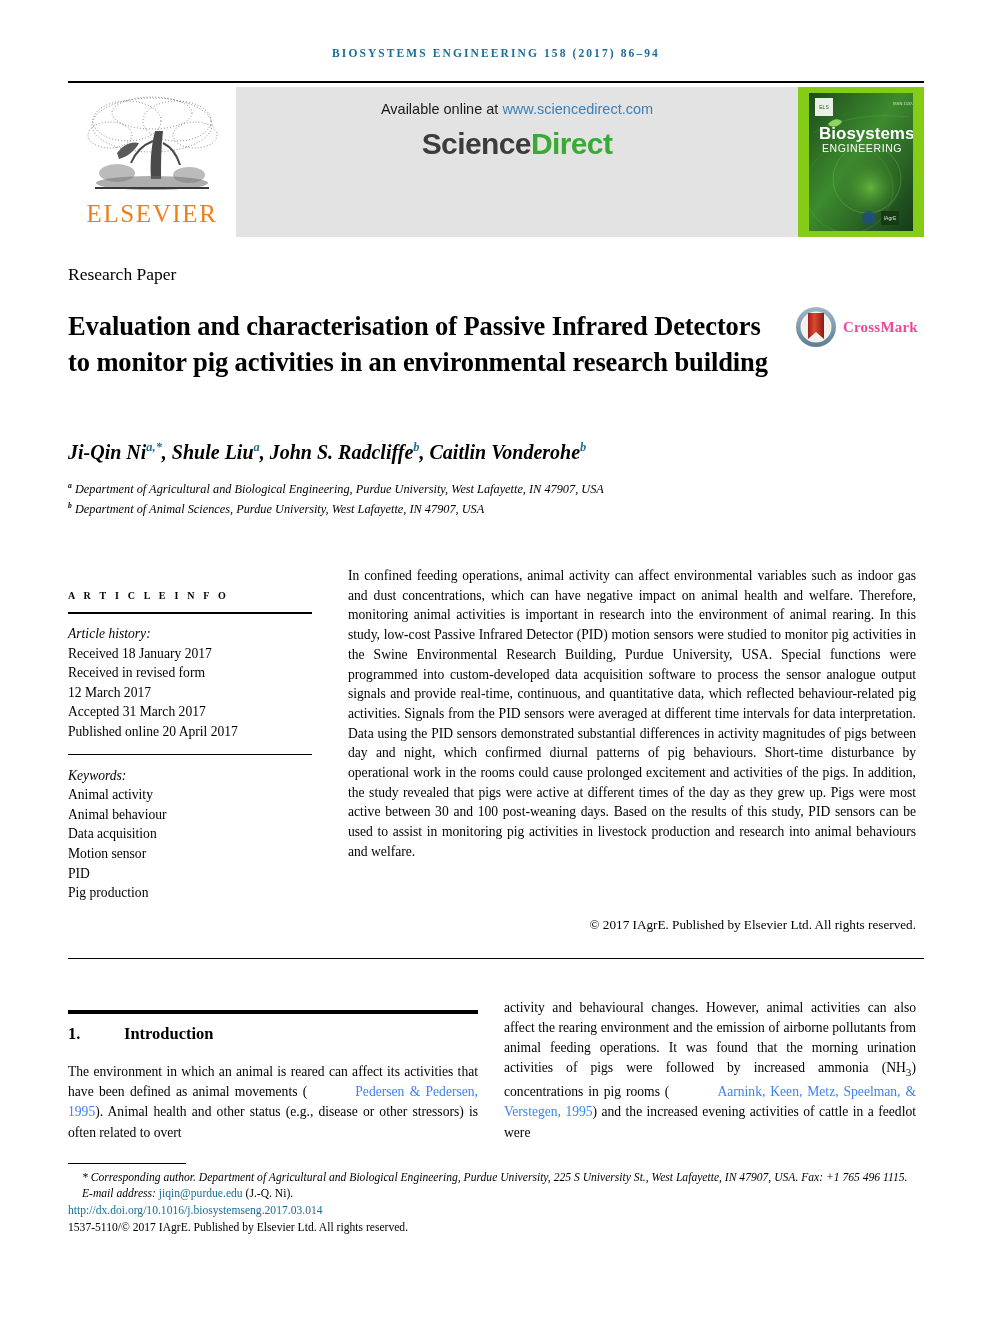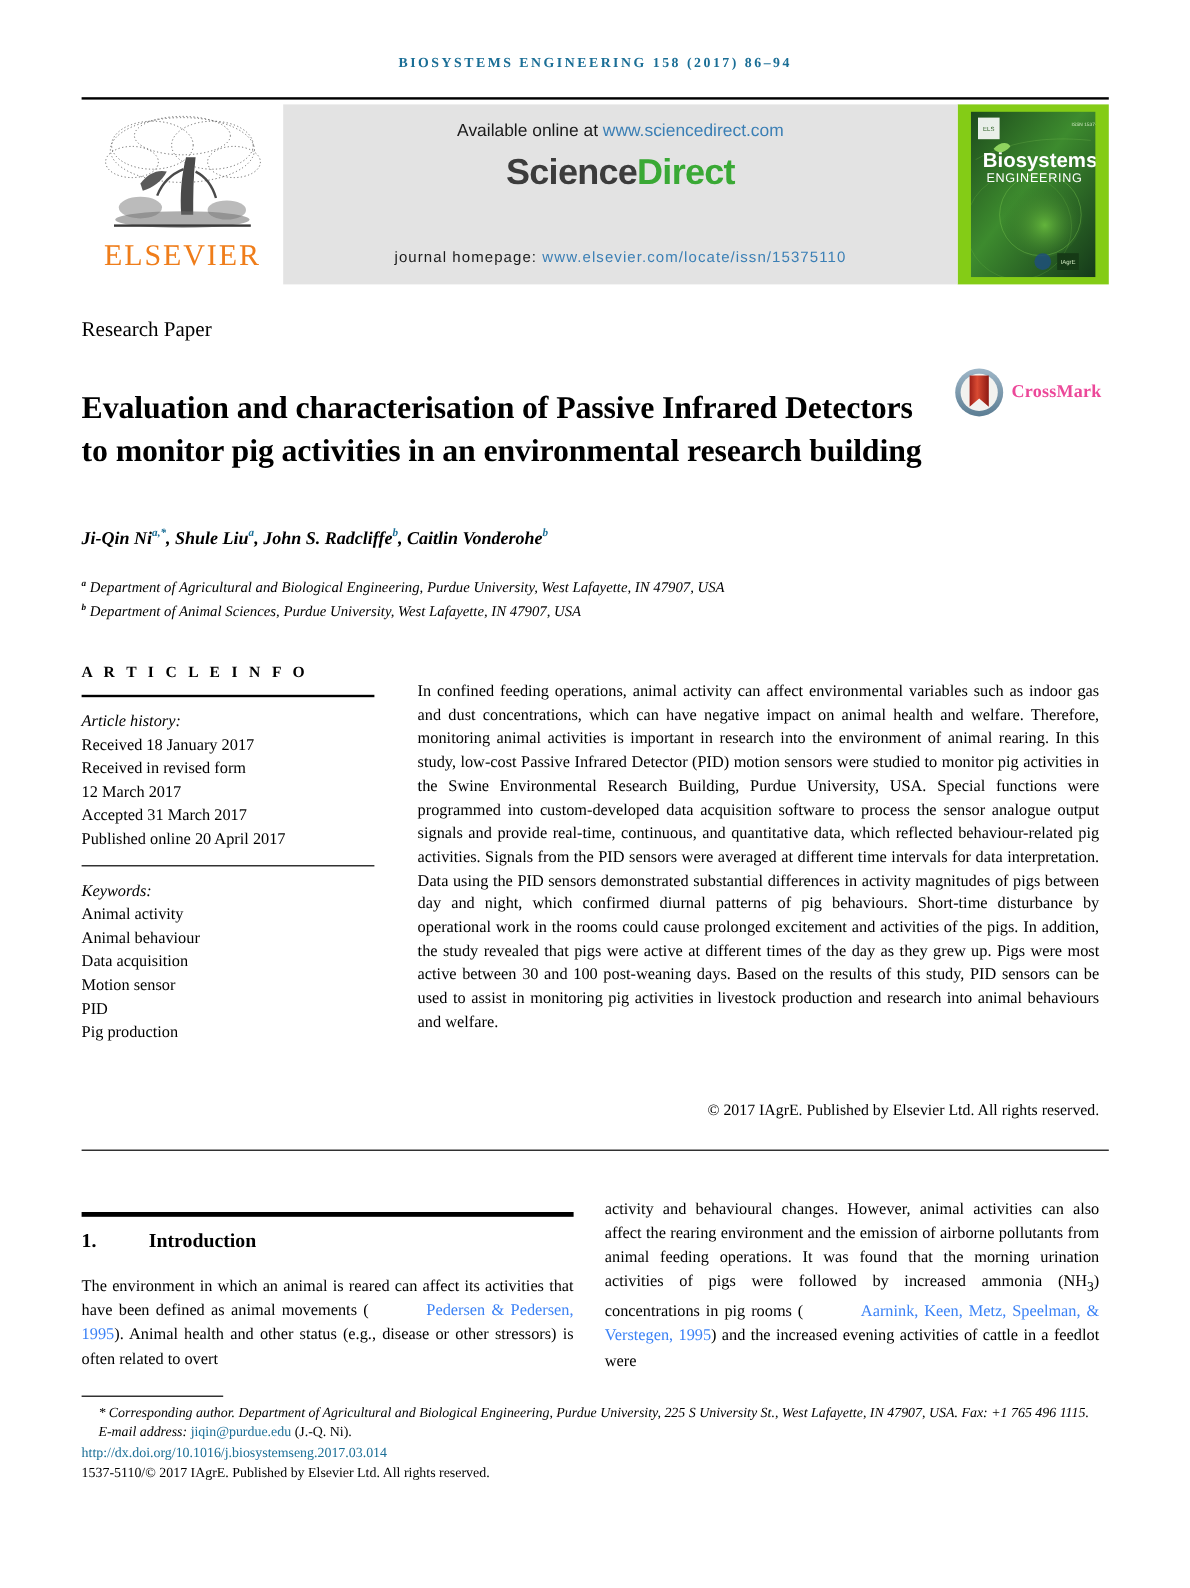--- a/index.html
+++ b/index.html
@@ -111,21 +111,21 @@
   .article-type {
     position: absolute;
     left: 68px; top: 264px;
     font-size: 17.5px;
     font-family: "Liberation Serif", serif;
   }
 
   
   .title {
     position: absolute;
-    left: 68px; top: 303px;
+    left: 68px; top: 290px;
     width: 710px;
     font-size: 26.5px;
     font-weight: bold;
     line-height: 36px;
     letter-spacing: -0.1px;
   }
 
   .crossmark {
     position: absolute;
     left: 795px; top: 306px;
@@ -139,21 +139,21 @@
     font-weight: bold;
     color: #ec4899;
     letter-spacing: 0.2px;
   }
 
   
   .authors {
     position: absolute;
     left: 68px; top: 440px;
     width: 830px;
-    font-size: 15px;
+    font-size: 20px;
     font-style: italic;
     font-weight: bold;
   }
   .authors sup, .aff sup { color: #1a6e96; font-style: italic; font-size: 0.62em; }
 
   .aff {
     position: absolute;
     left: 68px; top: 478px;
     width: 830px;
     font-size: 12.3px;
@@ -162,24 +162,25 @@
   }
   .aff sup { color: #000; font-weight: bold; }
 
   
   .info-col {
     position: absolute;
     left: 68px; top: 552px;
     width: 244px;
   }
   .info-head {
-    font-size: 13px;
+    font-size: 10px;
     font-weight: bold;
     letter-spacing: 3.2px;
     font-family: "Liberation Serif", serif;
+    margin-top: 38px;
   }
   .info-rule {
     height: 2px; background: #000;
     margin-top: 11px; margin-bottom: 10px;
   }
   .info-rule.thin { height: 1px; margin-top: 12px; margin-bottom: 11px; }
   .info-line {
     font-size: 13.6px;
     line-height: 19.6px;
   }
@@ -284,23 +285,20 @@
       </svg>
       <div class="elsevier-word">ELSEVIER</div>
     </div>
 
     <div class="sd-band">
       <div class="avail-line">
         <span>Available online at </span><span class="link">www.sciencedirect.com</span>
       </div>
       <div class="sd-logo">
         <span class="sd-sci">Science</span><span class="sd-dir">Direct</span>
-      </div>
-      <div class="journal-home">
-        <span>journal homepage: </span><span class="link">www.elsevier.com/locate/issn/15375110</span>
       </div>
     </div>
 
     <div class="cover-box">
       <svg width="104" height="138" viewBox="0 0 104 138">
         <defs>
           <linearGradient id="covg" x1="0" y1="0" x2="1" y2="1">
             <stop offset="0%" stop-color="#1d4b1c"></stop>
             <stop offset="45%" stop-color="#3d8b2e"></stop>
             <stop offset="100%" stop-color="#15391a"></stop>

